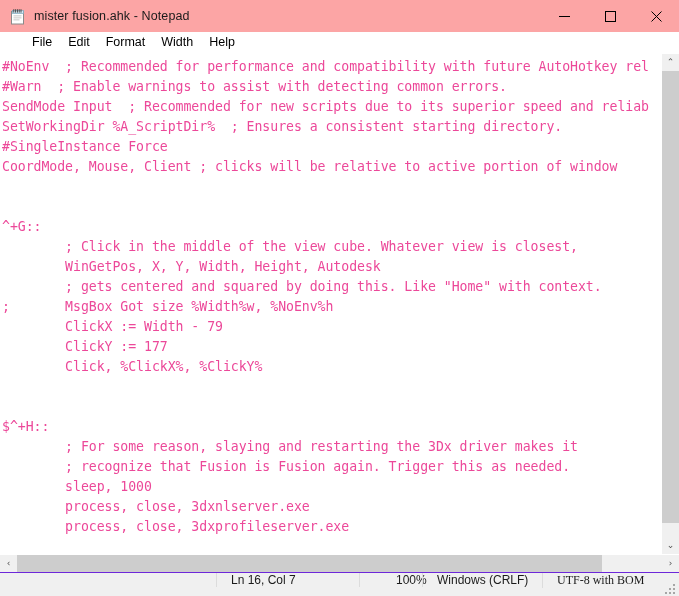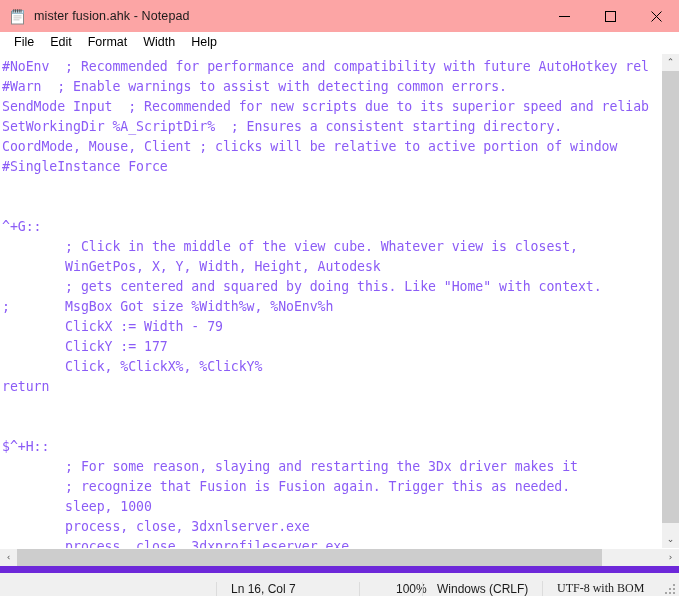--- a/index.html
+++ b/index.html
@@ -64,21 +64,21 @@
   }
   .cap-btn svg { display: block; }
 
   
   .menubar {
     height: 21px;
     min-height: 21px;
     background: #ffffff;
     display: flex;
     align-items: center;
-    padding-left: 6px;
+    padding-left: 24px;
   }
   .menu-item {
     font-size: 12.5px;
     color: #000000;
     padding: 0 8px;
     line-height: 21px;
     white-space: nowrap;
   }
 
   
@@ -101,21 +101,21 @@
     overflow: hidden;
     background: #ffffff;
     position: relative;
     padding-top: 3px;
   }
   .code-line {
     font-family: "DejaVu Sans Mono", "Liberation Mono", monospace;
     font-size: 13.2px;
     line-height: 20px;
     height: 20px;
-    color: #8b5cf6;
+    color: #ec4899;
     white-space: pre;
     padding-left: 2px;
     letter-spacing: -0.05px;
   }
 
   
   .vscroll {
     width: 17px;
     min-width: 17px;
     background: #f0f0f0;
@@ -179,23 +179,23 @@
     font-size: 9px;
     color: #505050;
     line-height: 1;
   }
 
   
   .statusbar {
     height: 23px;
     min-height: 23px;
     background: #f0f0f0;
-    border-top: 7px solid #6d28d9;
-    display: flex;
-    align-items: flex-end;
+    border-top: 1px solid #6d28d9;
+    display: flex;
+    align-items: flex-start;
     position: relative;
   }
   .sb-spacer { flex: 1 1 auto; }
   .sb-cell {
     display: flex;
     align-items: center;
     border-left: 1px solid #dcdcdc;
     font-size: 12px;
     color: #1b1b1b;
     padding-left: 14px;
@@ -276,33 +276,32 @@
     <div class="menu-item">Help</div>
   </div>
 
   <div class="editor-wrap">
     <div class="editor-row">
       <div class="text-area" id="text-area">
           <div class="code-line">#NoEnv  ; Recommended for performance and compatibility with future AutoHotkey rel</div>
           <div class="code-line">#Warn  ; Enable warnings to assist with detecting common errors.</div>
           <div class="code-line">SendMode Input  ; Recommended for new scripts due to its superior speed and reliab</div>
           <div class="code-line">SetWorkingDir %A_ScriptDir%  ; Ensures a consistent starting directory.</div>
+          <div class="code-line">#SingleInstance Force</div>
           <div class="code-line">CoordMode, Mouse, Client ; clicks will be relative to active portion of window</div>
-          <div class="code-line">#SingleInstance Force</div>
           <div class="code-line">&nbsp;</div>
           <div class="code-line">&nbsp;</div>
           <div class="code-line">^+G::</div>
           <div class="code-line">        ; Click in the middle of the view cube. Whatever view is closest,</div>
           <div class="code-line">        WinGetPos, X, Y, Width, Height, Autodesk</div>
           <div class="code-line">        ; gets centered and squared by doing this. Like "Home" with context.</div>
           <div class="code-line">;       MsgBox Got size %Width%w, %NoEnv%h</div>
           <div class="code-line">        ClickX := Width - 79</div>
           <div class="code-line">        ClickY := 177</div>
           <div class="code-line">        Click, %ClickX%, %ClickY%</div>
-          <div class="code-line">return</div>
           <div class="code-line">&nbsp;</div>
           <div class="code-line">&nbsp;</div>
           <div class="code-line">$^+H::</div>
           <div class="code-line">        ; For some reason, slaying and restarting the 3Dx driver makes it</div>
           <div class="code-line">        ; recognize that Fusion is Fusion again. Trigger this as needed.</div>
           <div class="code-line">        sleep, 1000</div>
           <div class="code-line">        process, close, 3dxnlserver.exe</div>
           <div class="code-line">        process, close, 3dxprofileserver.exe</div>
         </div>
 

